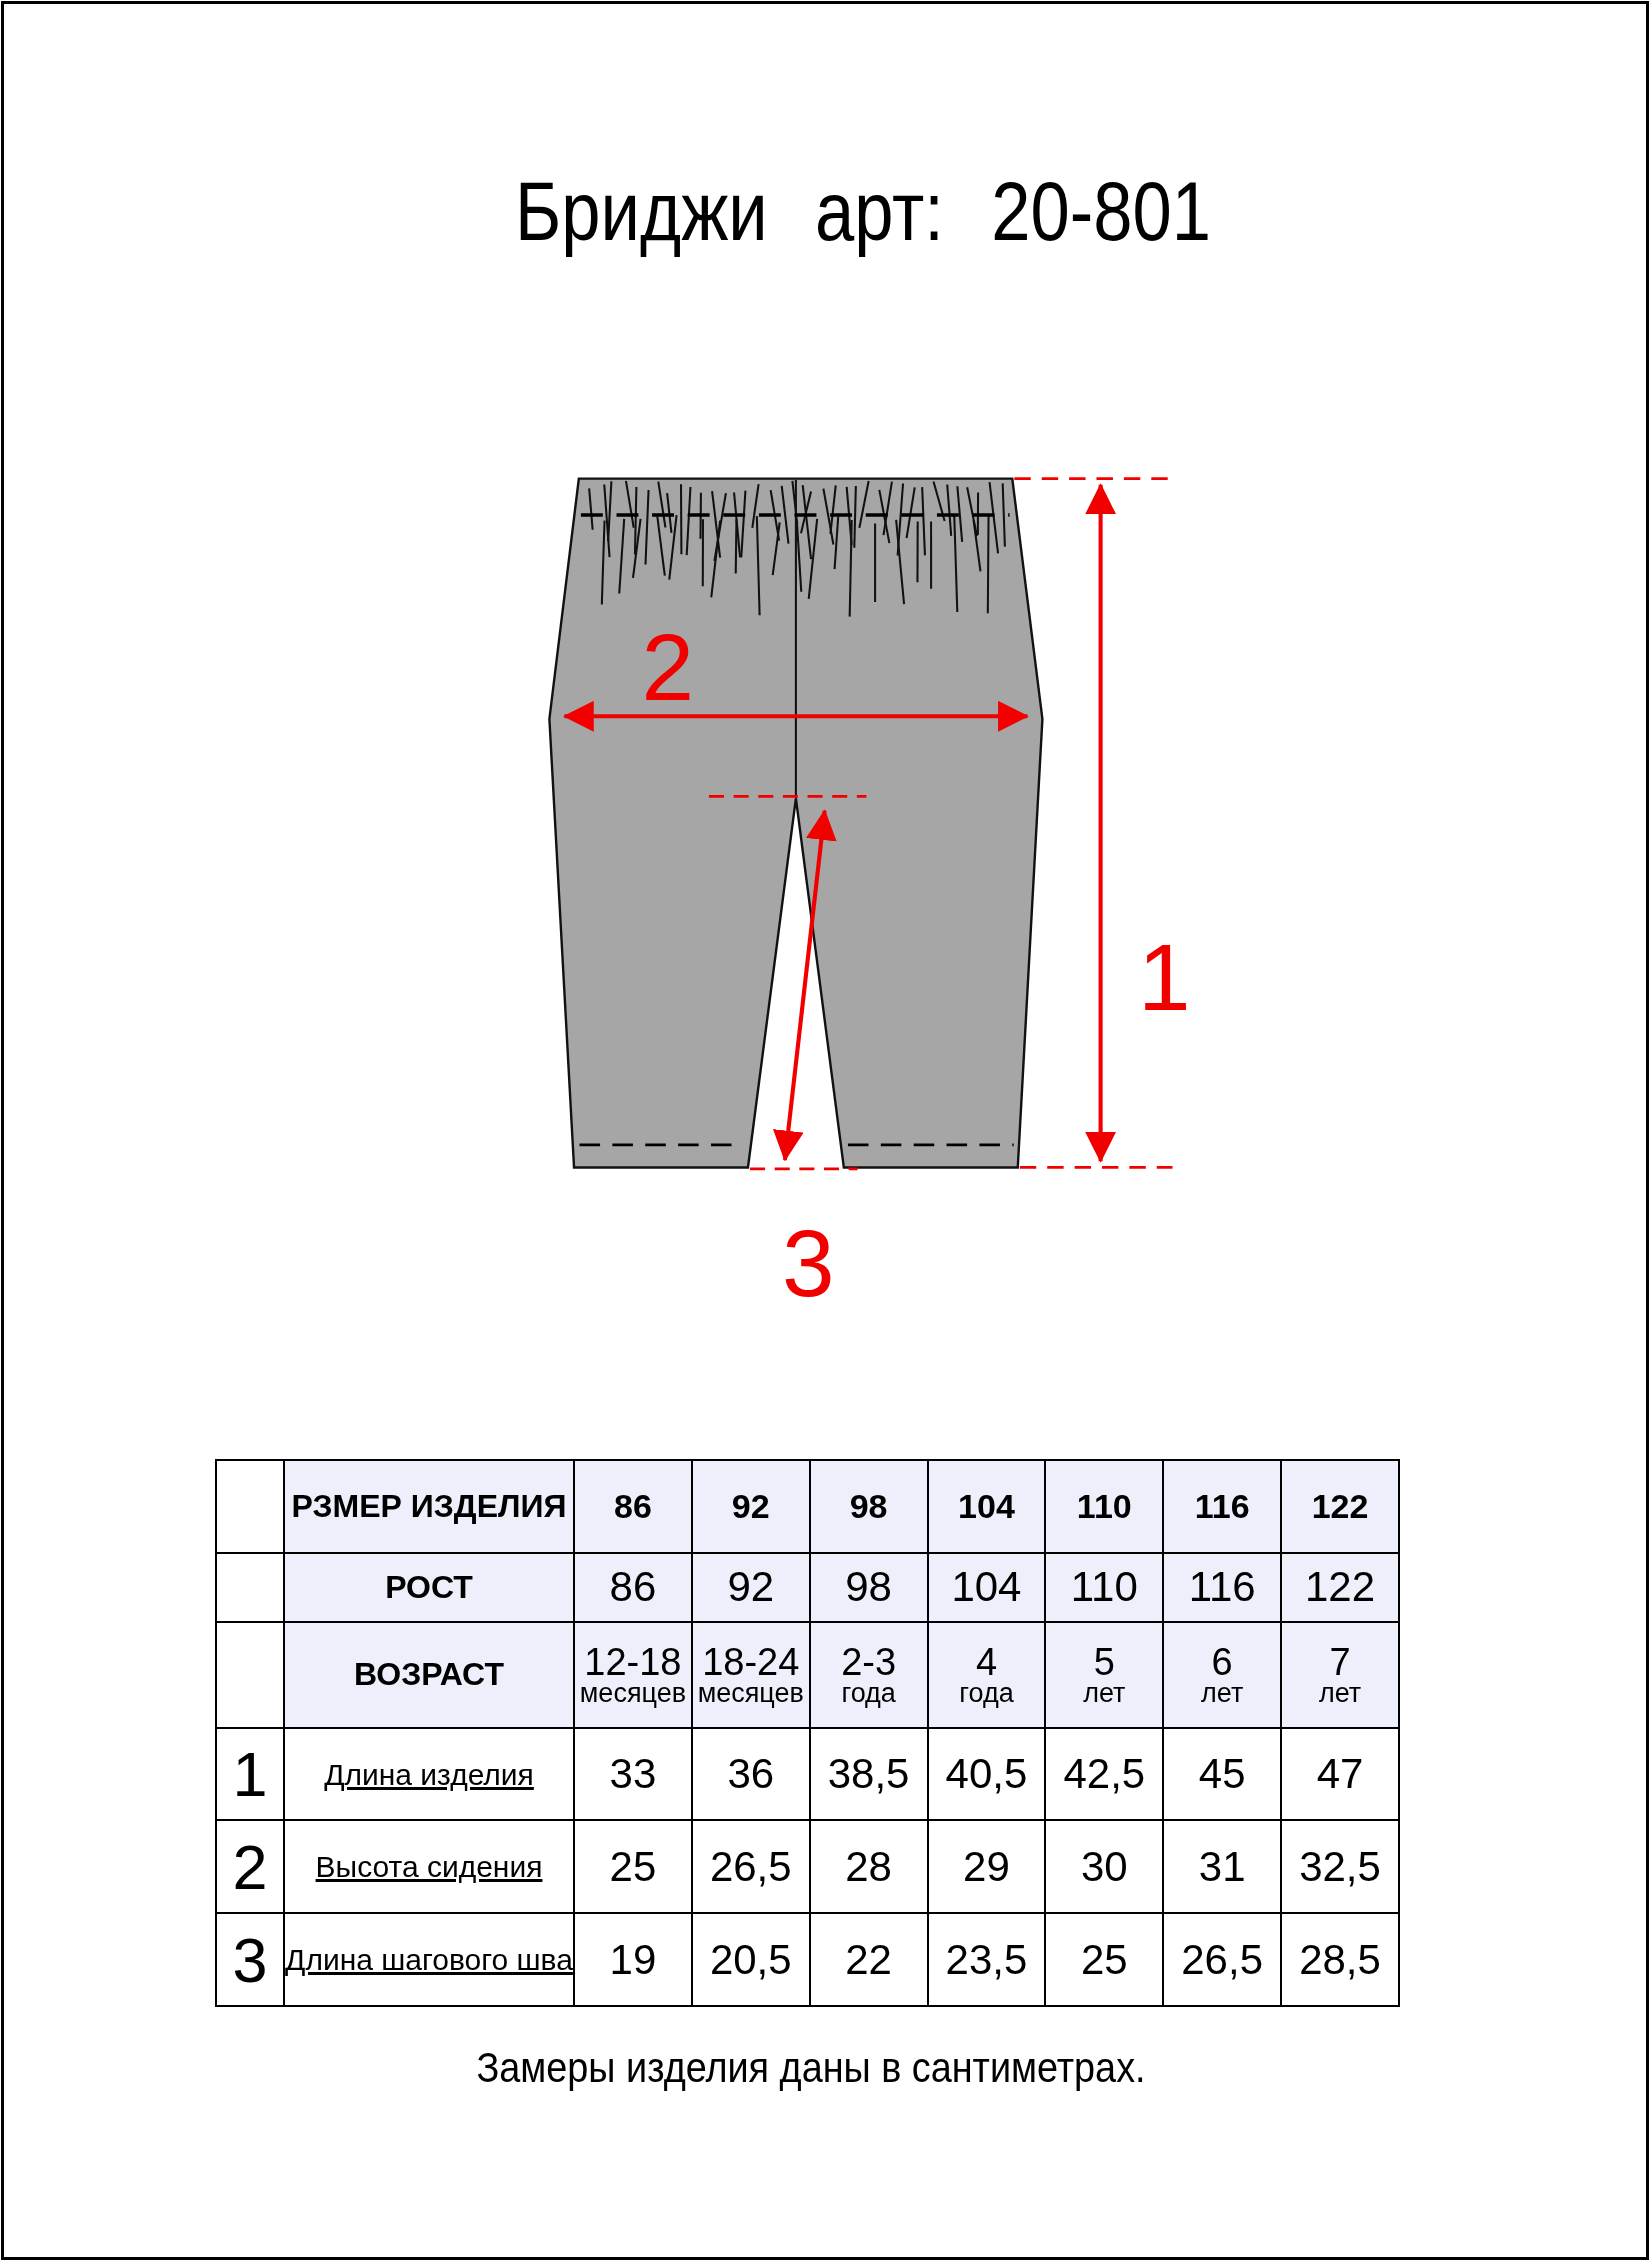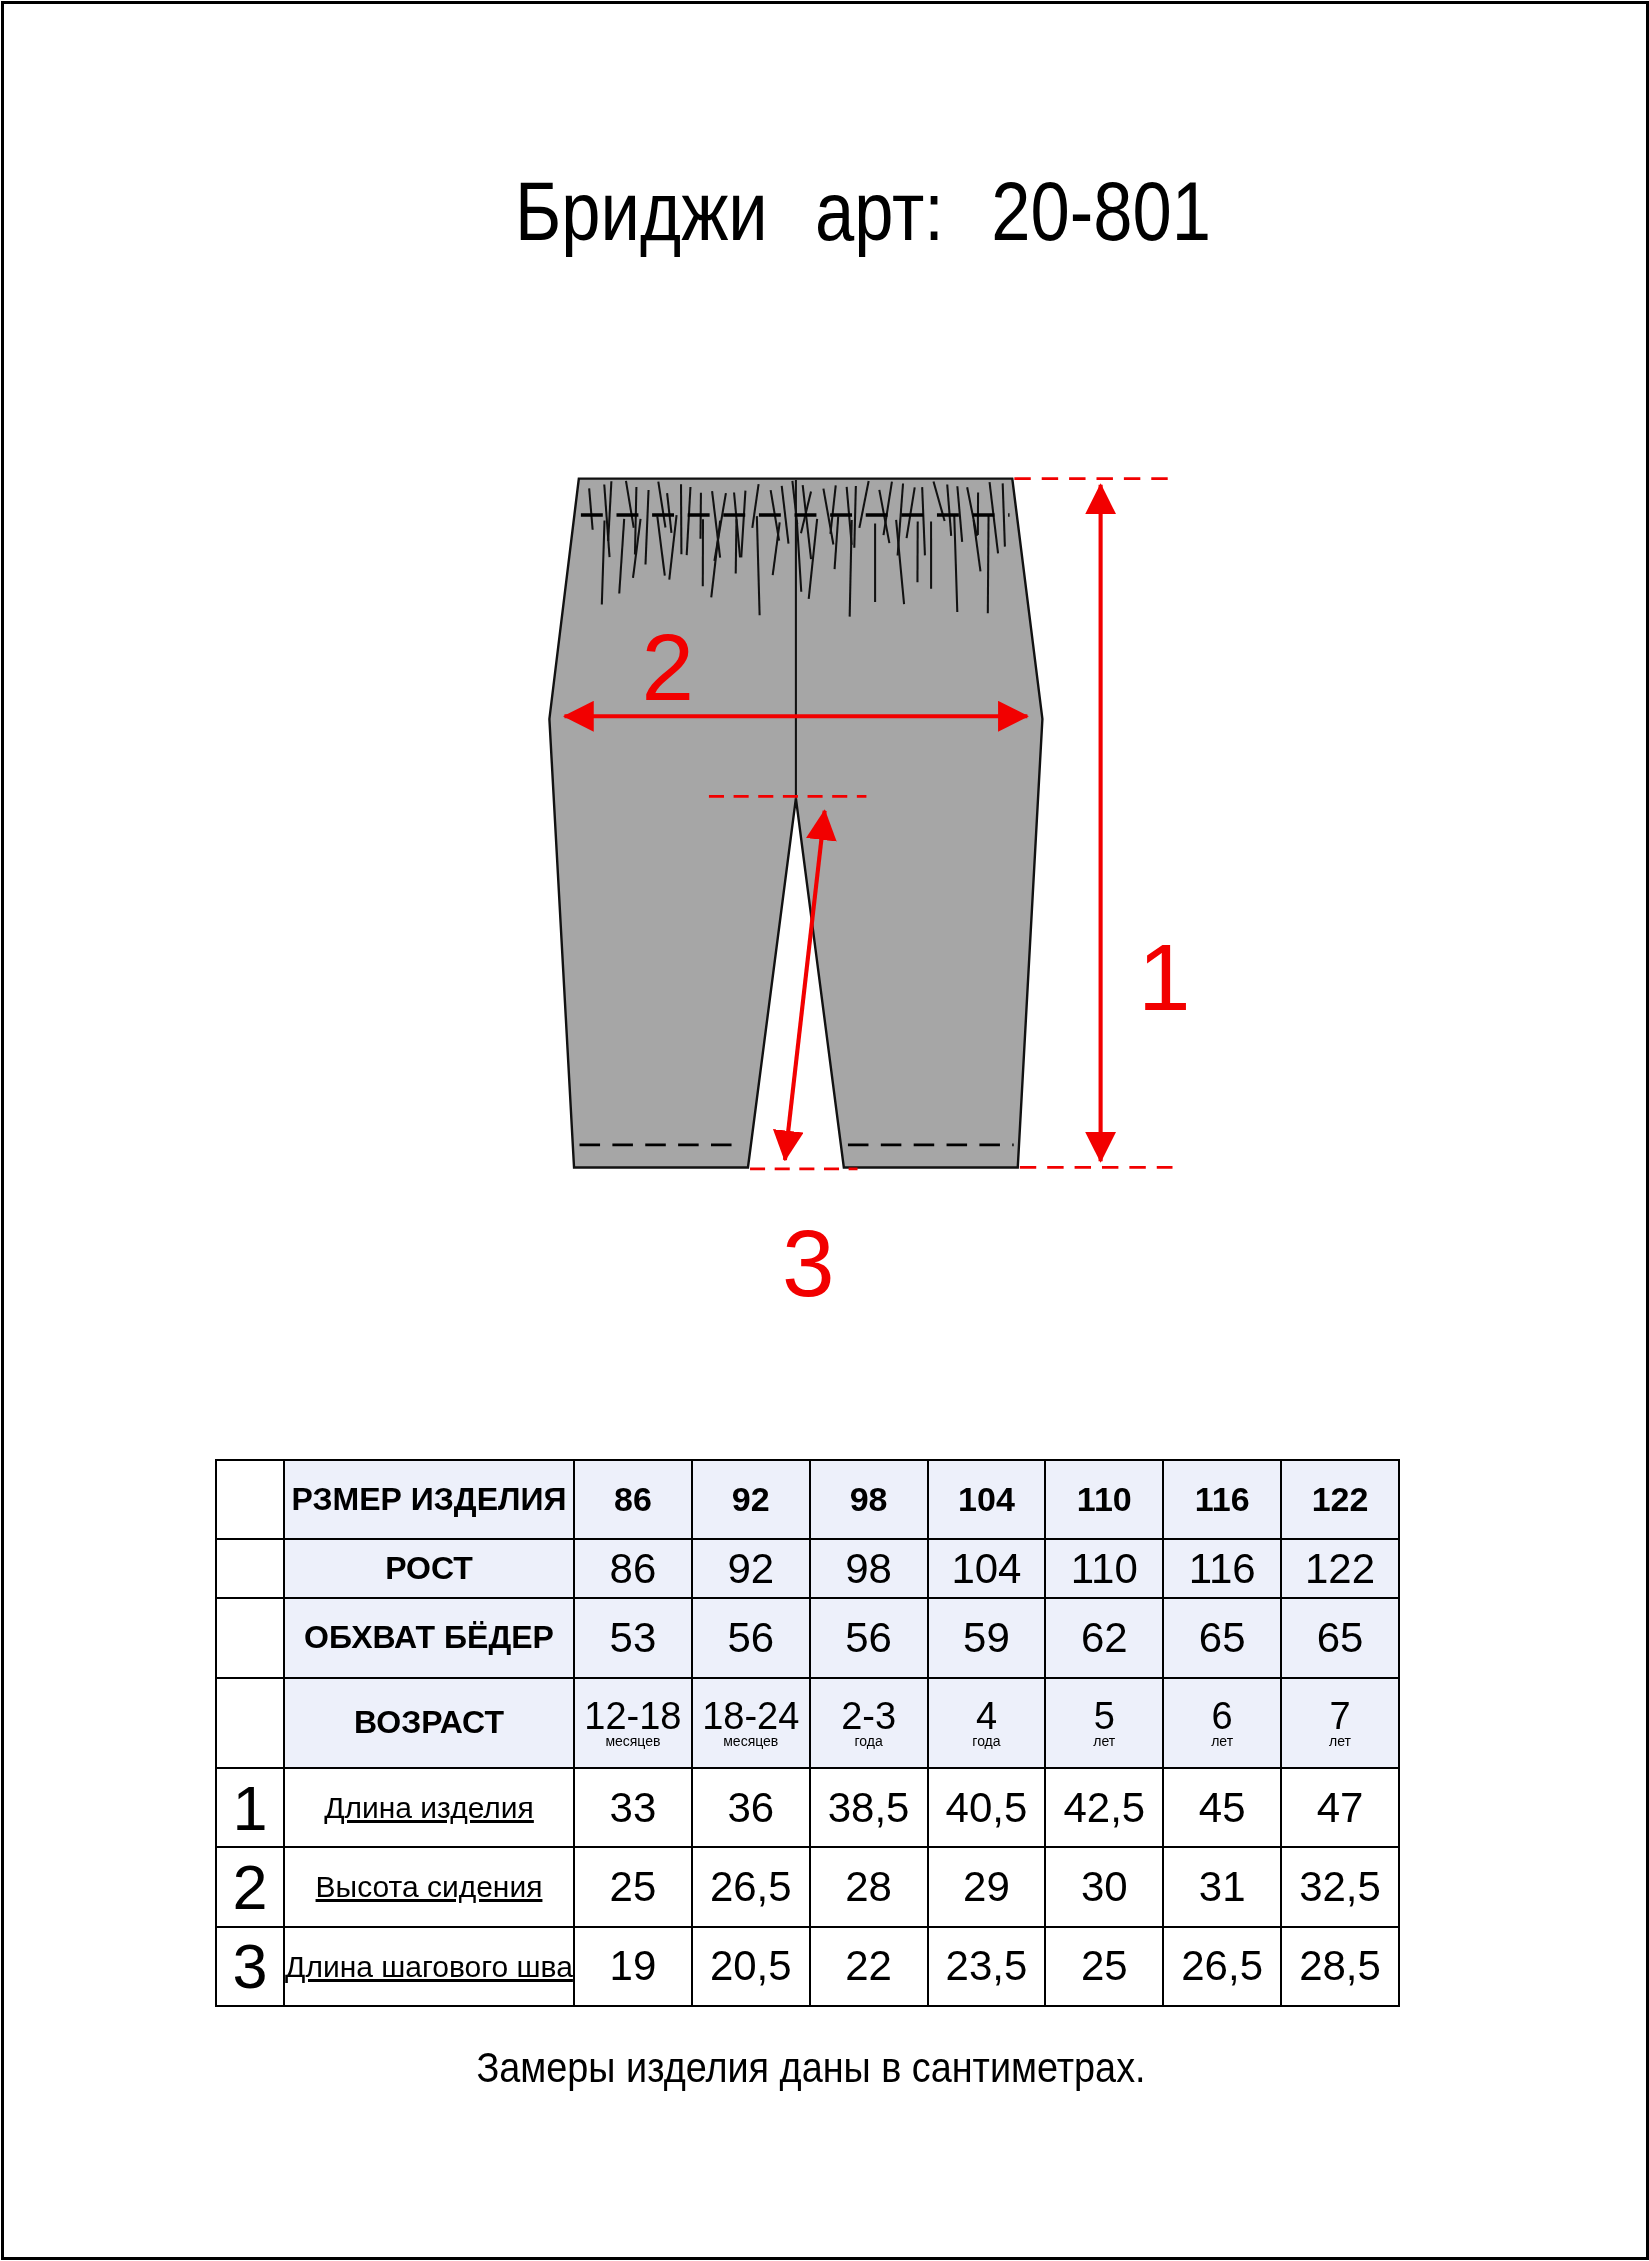--- a/index.html
+++ b/index.html
@@ -23,21 +23,21 @@
       padding:0;color:#000;overflow:hidden;}
   table.sizes{border:2.7px solid #000;}
   td.c-idx{background:#fff;}
   td.hdr{background:#edf0fa;margin-top:32px;}
   td.t-label{font-weight:bold;font-size:32px;letter-spacing:0;}
   td.t-mlabel{font-size:30px;line-height:1.1;text-decoration:underline;}
   td.t-data{font-size:42px;}
   td.t-red{color:#f20000;font-weight:bold;font-size:34px;}
   td.t-idxnum{color:#f20000;font-size:63px;}
   .age-main{font-size:38px;line-height:1.0;padding-top:4.1px;}
-  .age-sub{font-size:14px;line-height:0.9;padding-bottom:5.5px;}
+  .age-sub{font-size:27px;line-height:0.9;padding-bottom:5.5px;}
 </style>
 </head>
 <body>
 
 <div class="page-frame"></div>
 
 <div class="title">Бриджи арт: 20-801</div>
 
 <svg class="diagram" width="1650" height="2261" viewBox="0 0 2409 3302">
   <defs>
@@ -158,31 +158,20 @@
         <td class="c-idx"></td>
         <td class="hdr t-label">РОСТ</td>
         <td class="hdr t-data">86</td>
         <td class="hdr t-data">92</td>
         <td class="hdr t-data">98</td>
         <td class="hdr t-data">104</td>
         <td class="hdr t-data">110</td>
         <td class="hdr t-data">116</td>
         <td class="hdr t-data">122</td>
       </tr>
-      <tr style="height: 78px;">
-        <td class="c-idx"></td>
-        <td class="hdr t-label">ОБХВАТ БЁДЕР</td>
-        <td class="hdr t-data">53</td>
-        <td class="hdr t-data">56</td>
-        <td class="hdr t-data">56</td>
-        <td class="hdr t-data">59</td>
-        <td class="hdr t-data">62</td>
-        <td class="hdr t-data">65</td>
-        <td class="hdr t-data">65</td>
-      </tr>
       <tr style="height: 89px; padding-left: 20px;">
         <td class="c-idx"></td>
         <td class="hdr t-label">ВОЗРАСТ</td>
         <td class="hdr">
           <div class="age-main">12-18</div>
           <div class="age-sub">месяцев</div>
         </td>
         <td class="hdr">
           <div class="age-main">18-24</div>
           <div class="age-sub">месяцев</div>

